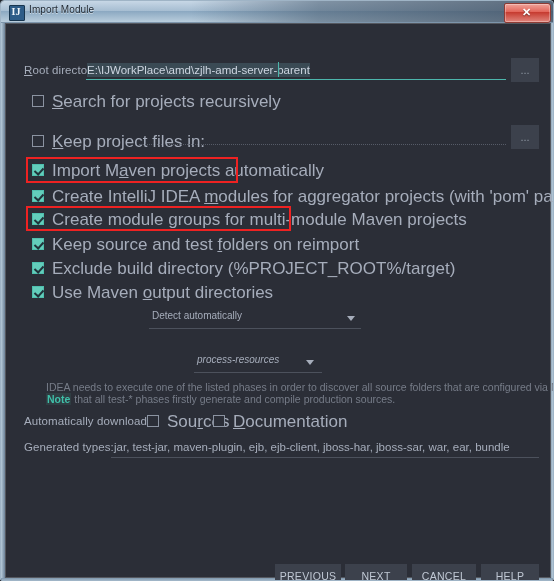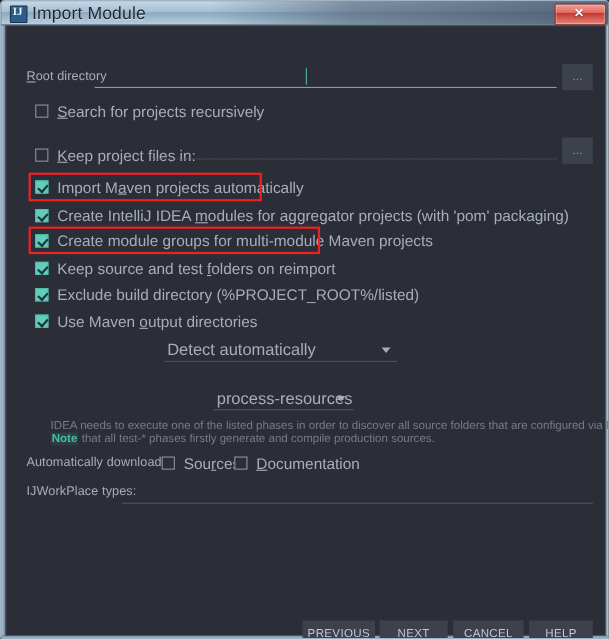--- a/index.html
+++ b/index.html
@@ -61,21 +61,21 @@
     color: #eef4fa;
     font-size: 10px;
     font-weight: bold;
     line-height: 12px;
     text-align: center;
     font-family: "Liberation Serif", serif;
   }
   #win-title {
     position: absolute;
     left: 28px; top: 3px;
-    font-size: 16px;
+    font-size: 10px;
     color: #1d2630;
     text-shadow: 0 1px 0 rgba(255,255,255,0.55);
     white-space: nowrap;
   }
   #close-btn {
     position: absolute;
     right: 4px; top: 2px;
     width: 45px; height: 18px;
     border: 1px solid #8d3b35;
     border-radius: 2px 3px 3px 2px;
@@ -191,21 +191,21 @@
     position: absolute;
     left: 3px; top: 1px;
     width: 4px; height: 7px;
     border: solid #20343b;
     border-width: 0 2px 2px 0;
     transform: rotate(42deg);
   }
   .cb-text {
     position: absolute;
     left: 20px; top: 0px;
-    font-size: 14px;
+    font-size: 17px;
     color: #a6adbb;
     white-space: nowrap;
     line-height: 15px;
   }
   .cb-text u { text-decoration: underline; }
 
   
   .hl-box {
     position: absolute;
     border: 2px solid #ee2222;
@@ -226,35 +226,35 @@
   
   .combo {
     position: absolute;
     height: 20px;
     border-bottom: 1px solid #4c515c;
     cursor: pointer;
   }
   .combo .combo-text {
     position: absolute;
     left: 3px; top: 2px;
-    font-size: 15px;
+    font-size: 10px;
     color: #a6adbb;
     white-space: nowrap;
   }
   .combo .arrow {
     position: absolute;
     top: 8px;
     width: 0; height: 0;
     border-left: 4px solid transparent;
     border-right: 4px solid transparent;
     border-top: 5px solid #a6adbb;
   }
   #combo-generated { left: 143px; top: 284px; width: 212px; }
   #combo-generated .arrow { right: 6px; }
-  #combo-phase { left: 188px; top: 328px; width: 128px; }
+  #combo-phase { left: 188px; top: 328px; width: 128px; font-style: italic; }
   #combo-phase .arrow { right: 8px; }
 
   
   .help-text {
     position: absolute;
     font-size: 10.5px;
     color: #767c88;
     white-space: nowrap;
   }
   #help-line1 { left: 40px; top: 357px; }
@@ -369,20 +369,21 @@
   <div id="right-strip"></div>
   <div id="bottom-strip"></div>
 
   <div id="dialog-body">
     <div id="content">
 
       <div id="root-dir-label" class="lbl">
         <u>R</u>oot directory
       </div>
       <div id="root-dir-input"></div>
+      <div id="root-dir-input-text">E:\IJWorkPlace\amd\zjlh-amd-server-parent</div>
       <div id="root-dir-caret"></div>
       <div id="browse-root" class="browse-btn">...</div>
 
       <div class="cb-row" style="left:26px; top:70px;">
         <div class="cb-box unchecked"></div>
         <div class="cb-text"><u>S</u>earch for projects recursively</div>
       </div>
 
       <div class="cb-row" style="left:26px; top:110px;">
         <div class="cb-box unchecked"></div>
@@ -408,21 +409,21 @@
       </div>
       <div id="hl-groups" class="hl-box"></div>
 
       <div class="cb-row" style="left:26px; top:213px;">
         <div class="cb-box checked"></div>
         <div class="cb-text">Keep source and test <u>f</u>olders on reimport</div>
       </div>
 
       <div class="cb-row" style="left:26px; top:237px;">
         <div class="cb-box checked"></div>
-        <div class="cb-text">Exclude build directory (%PROJECT_ROOT%/listed)</div>
+        <div class="cb-text">Exclude build directory (%PROJECT_ROOT%/target)</div>
       </div>
 
       <div class="cb-row" style="left:26px; top:261px;">
         <div class="cb-box checked"></div>
         <div class="cb-text">Use Maven <u>o</u>utput directories</div>
       </div>
 
       <div id="combo-generated" class="combo">
         <div class="combo-text">Detect automatically</div>
         <div class="arrow"></div>
@@ -441,21 +442,22 @@
       <div id="auto-dl-label" class="lbl">Automatically download:</div>
       <div class="cb-row" style="left:141px; top:390px;">
         <div class="cb-box unchecked"></div>
         <div class="cb-text">Sou<u>r</u>ces</div>
       </div>
       <div class="cb-row" style="left:207px; top:390px;">
         <div class="cb-box unchecked"></div>
         <div class="cb-text"><u>D</u>ocumentation</div>
       </div>
 
-      <div id="dep-label" class="lbl">IJWorkPlace types:</div>
+      <div id="dep-label" class="lbl">Generated types:</div>
+      <div id="dep-value">jar, test-jar, maven-plugin, ejb, ejb-client, jboss-har, jboss-sar, war, ear, bundle</div>
       <div id="dep-underline"></div>
 
 
       <div id="footer">
         <div id="btn-previous" class="foot-btn" style="line-height:24px; text-align:center;">PREVIOUS</div>
         <div id="btn-next" class="foot-btn" style="line-height:24px; text-align:center;">NEXT</div>
         <div id="btn-cancel" class="foot-btn" style="line-height:24px; text-align:center;">CANCEL</div>
         <div id="btn-help" class="foot-btn" style="line-height:24px; text-align:center;">HELP</div>
       </div>
 

